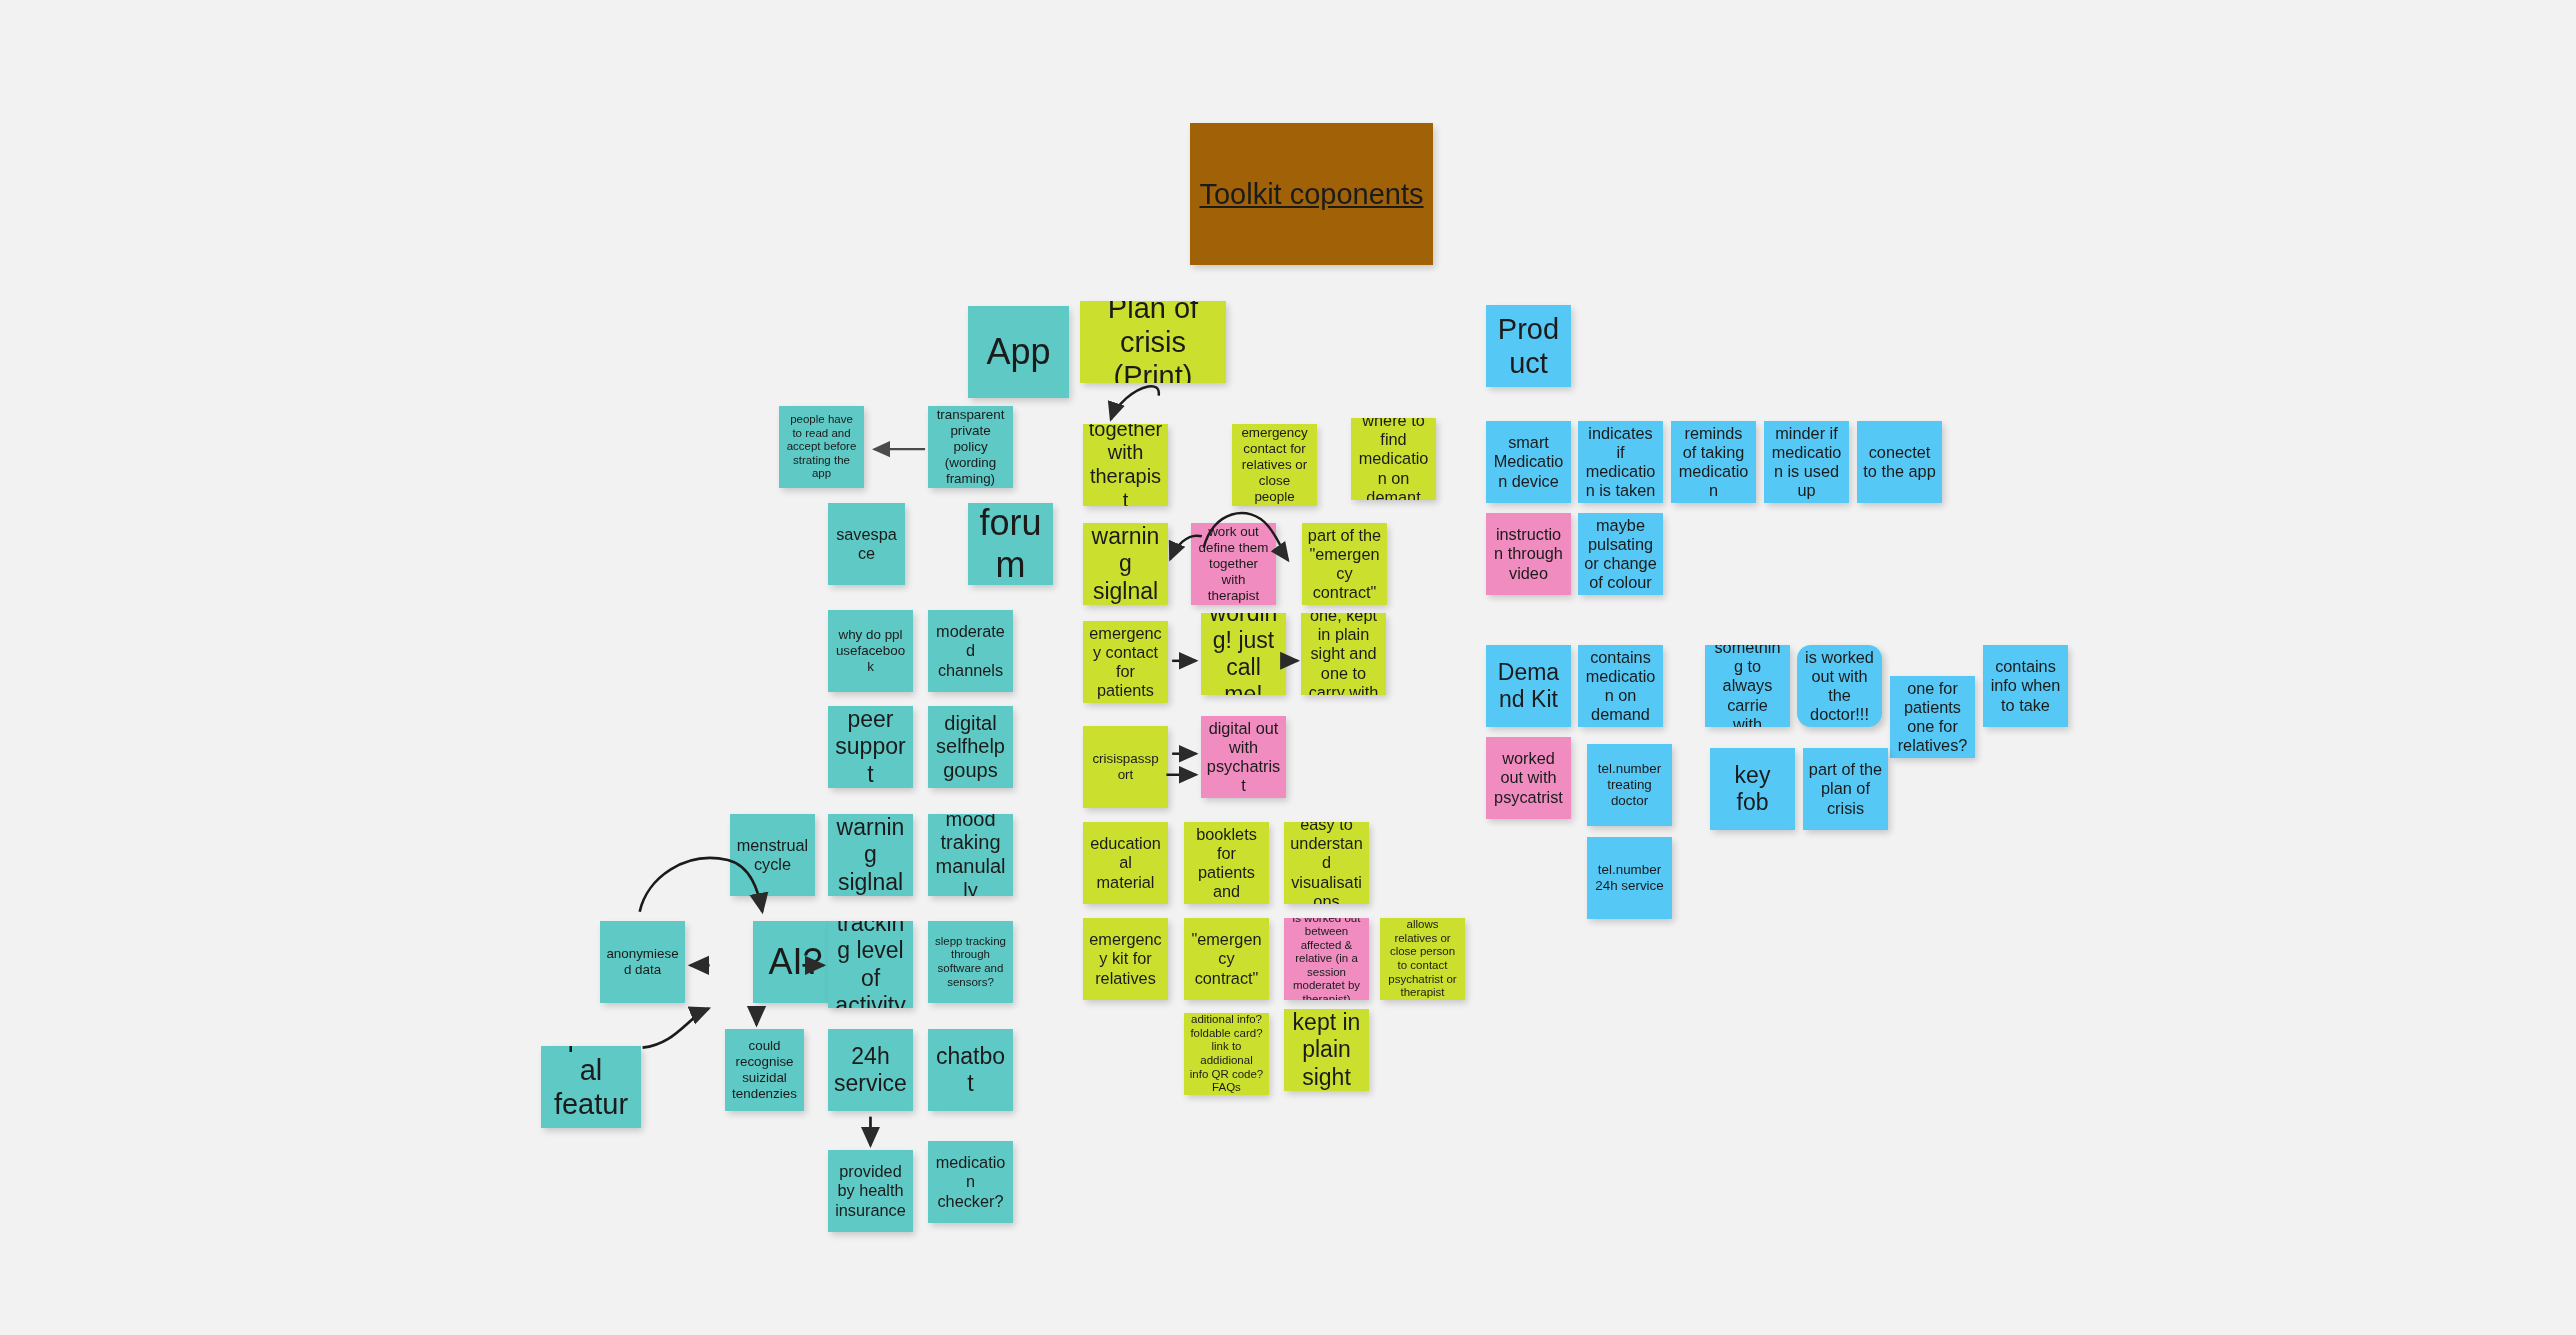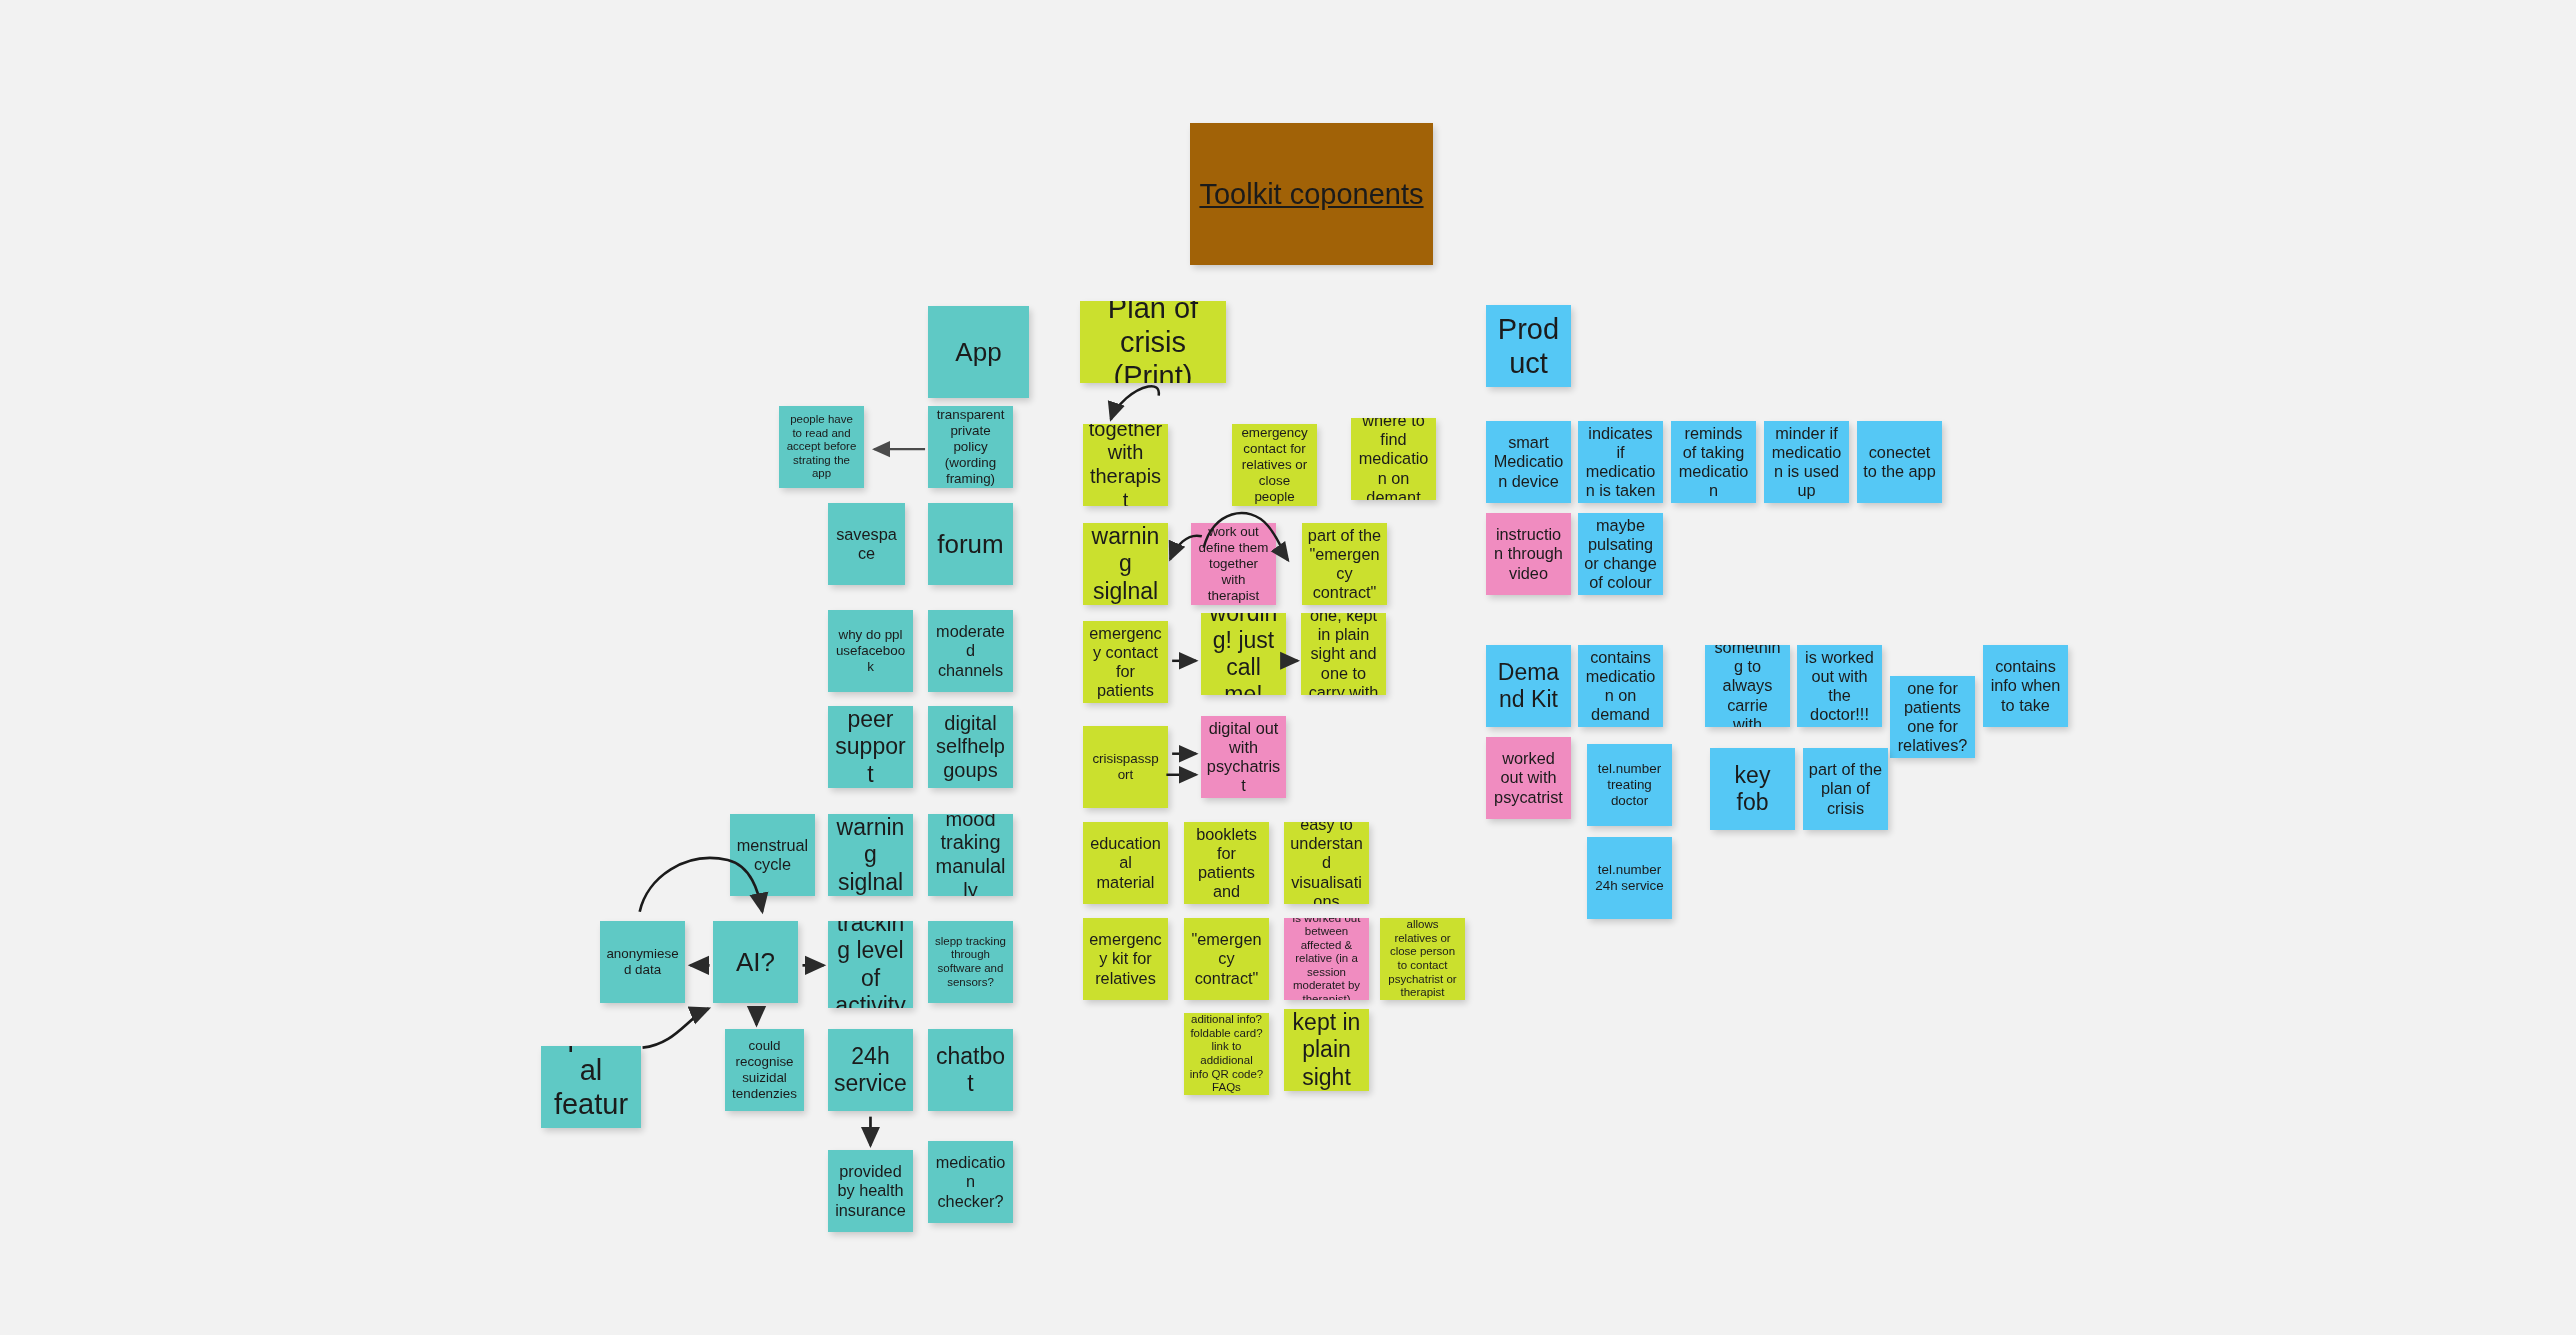--- a/index.html
+++ b/index.html
@@ -36,21 +36,21 @@
   }
   .note > span { display: block; width: 100%; }
 
   .c-teal  { background: #5fc9c5; }
   .c-green { background: #cbe02e; }
   .c-pink  { background: #f08cc0; }
   .c-blue  { background: #55c8f5; }
   .c-head  { background: #a16207; text-decoration: underline; }
 
   
-  .t-xxl { font-size: 26px; font-weight: 400; }
+  .t-xxl { font-size: 36px; font-weight: 400; margin-left: 40px; }
   .t-xl  { font-size: 29px; }
   .t-lg  { font-size: 23px; }
   .t-md  { font-size: 20px; }
   .t-sm  { font-size: 16.3px; }
   .t-xs  { font-size: 13.4px; }
   .t-xxs { font-size: 11.5px; }
 
   
   #wires {
     position: absolute;
@@ -244,21 +244,21 @@
 
   <div class="note c-blue t-lg" style="left:1486px; top:645px; width:85px; height:82px;">
     <span>Demand Kit</span>
   </div>
   <div class="note c-blue t-sm" style="left:1578px; top:645px; width:85px; height:82px;">
     <span>contains medication on demand</span>
   </div>
   <div class="note c-blue t-sm" style="left:1705px; top:645px; width:85px; height:82px;">
     <span>something to always carrie with</span>
   </div>
-  <div class="note c-blue t-sm" style="left:1797px; top:645px; width:85px; height:82px;">
+  <div class="note c-blue t-sm" style="left:1797px; top:645px; width:85px; height:82px;border-radius:14px;">
     <span>is worked out with the doctor!!!</span>
   </div>
   <div class="note c-blue t-sm" style="left:1890px; top:676px; width:85px; height:82px;">
     <span>one for patients one for relatives?</span>
   </div>
   <div class="note c-blue t-sm" style="left:1983px; top:645px; width:85px; height:82px;">
     <span>contains info when to take</span>
   </div>
 
   <div class="note c-pink t-sm" style="left:1486px; top:737px; width:85px; height:82px;">

